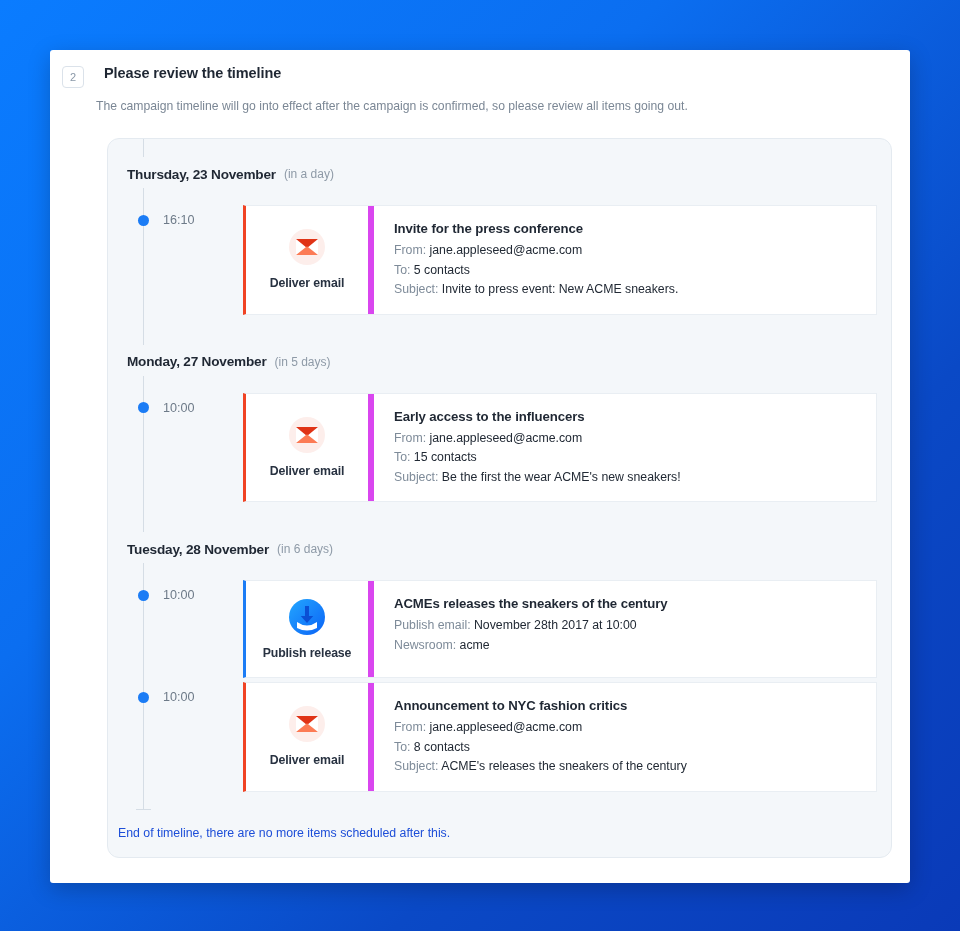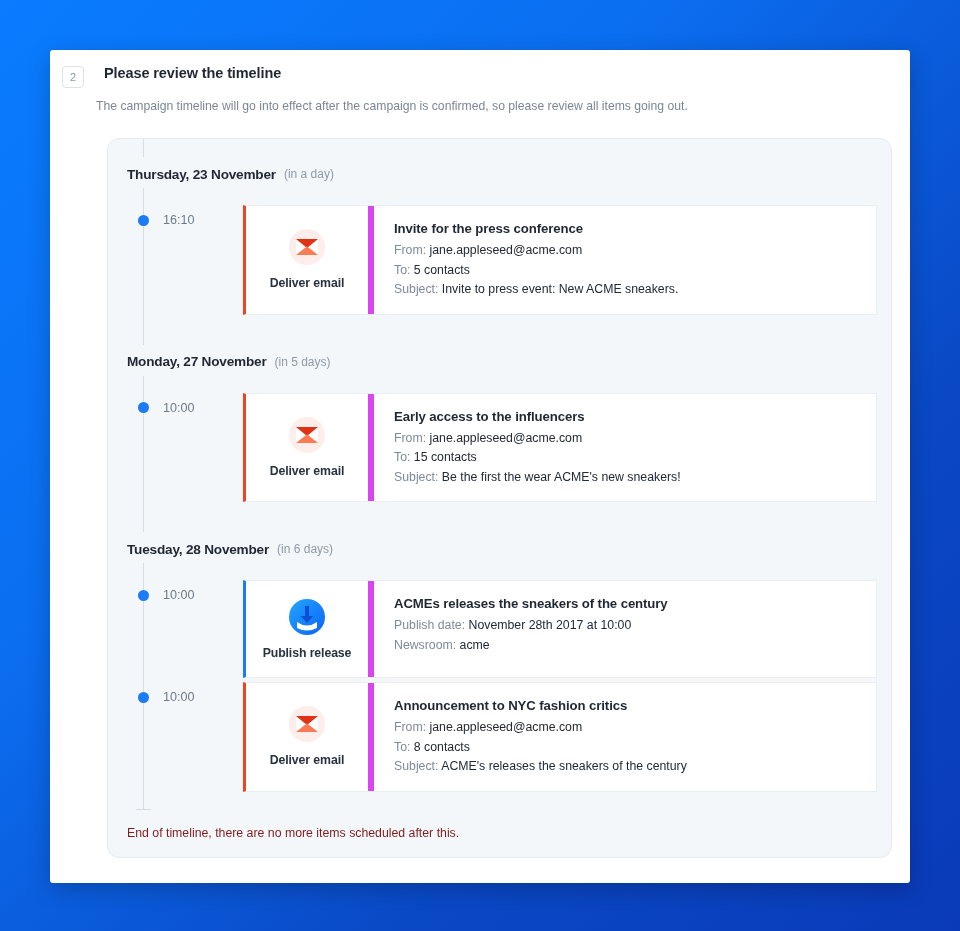--- a/index.html
+++ b/index.html
@@ -203,22 +203,22 @@
   .meta-line {
     font-size: 12.3px;
     color: #222a35;
     line-height: 19.5px;
   }
   .meta-key { color: #7e8b99; }
 
   
   .tl-footer {
     font-size: 12.3px;
-    color: #7f1d1d;
-    margin-left: 19px;
+    color: #1d4ed8;
+    margin-left: 10px;
     padding-top: 4px;
   }
 
   .spacer-sm { height: 18px; }
   .spacer-gap { height: 4px; }
   .spacer-group { height: 30px; }
 </style>
 </head>
 <body>
 
@@ -317,21 +317,21 @@
       </defs>
       <circle cx="18" cy="18" r="18" fill="url(#pgrad)"></circle>
       <path d="M8 23 q10 7 20 0 l0 6 q-10 5 -20 0 Z" fill="#ffffff"></path>
       <path d="M16 7 h4 v10 h4.2 L18 24 l-6.2 -7 H16 Z" fill="#0b4fd4"></path>
     </svg>
   </span>
             <span class="icon-label">Publish release</span>
           </div>
           <div class="card-body">
             <div class="card-title">ACMEs releases the sneakers of the century</div>
-            <div class="meta-line"><span class="meta-key">Publish date:</span> <span>November 28th 2017 at 10:00</span></div>
+            <div class="meta-line"><span class="meta-key">Publish email:</span> <span>November 28th 2017 at 10:00</span></div>
               <div class="meta-line"><span class="meta-key">Newsroom:</span> <span>acme</span></div>
           </div>
         </div>
       </div>
         <div class="spacer-gap"></div>
         <div class="entry">
         <div class="entry-time">
           <span class="dot"></span>
           <span class="time-text">10:00</span>
         </div>

